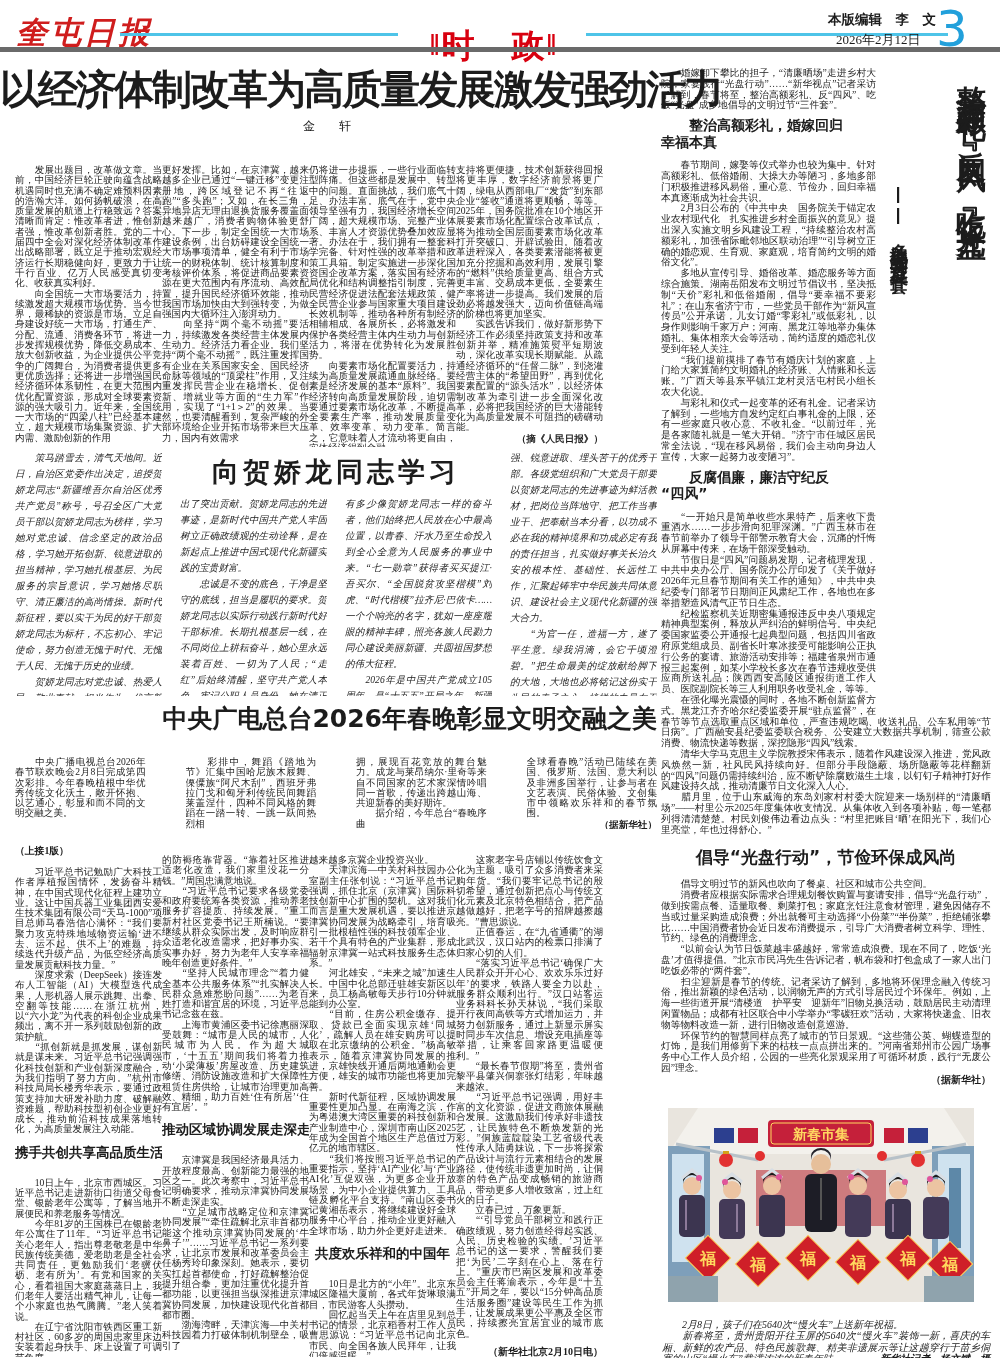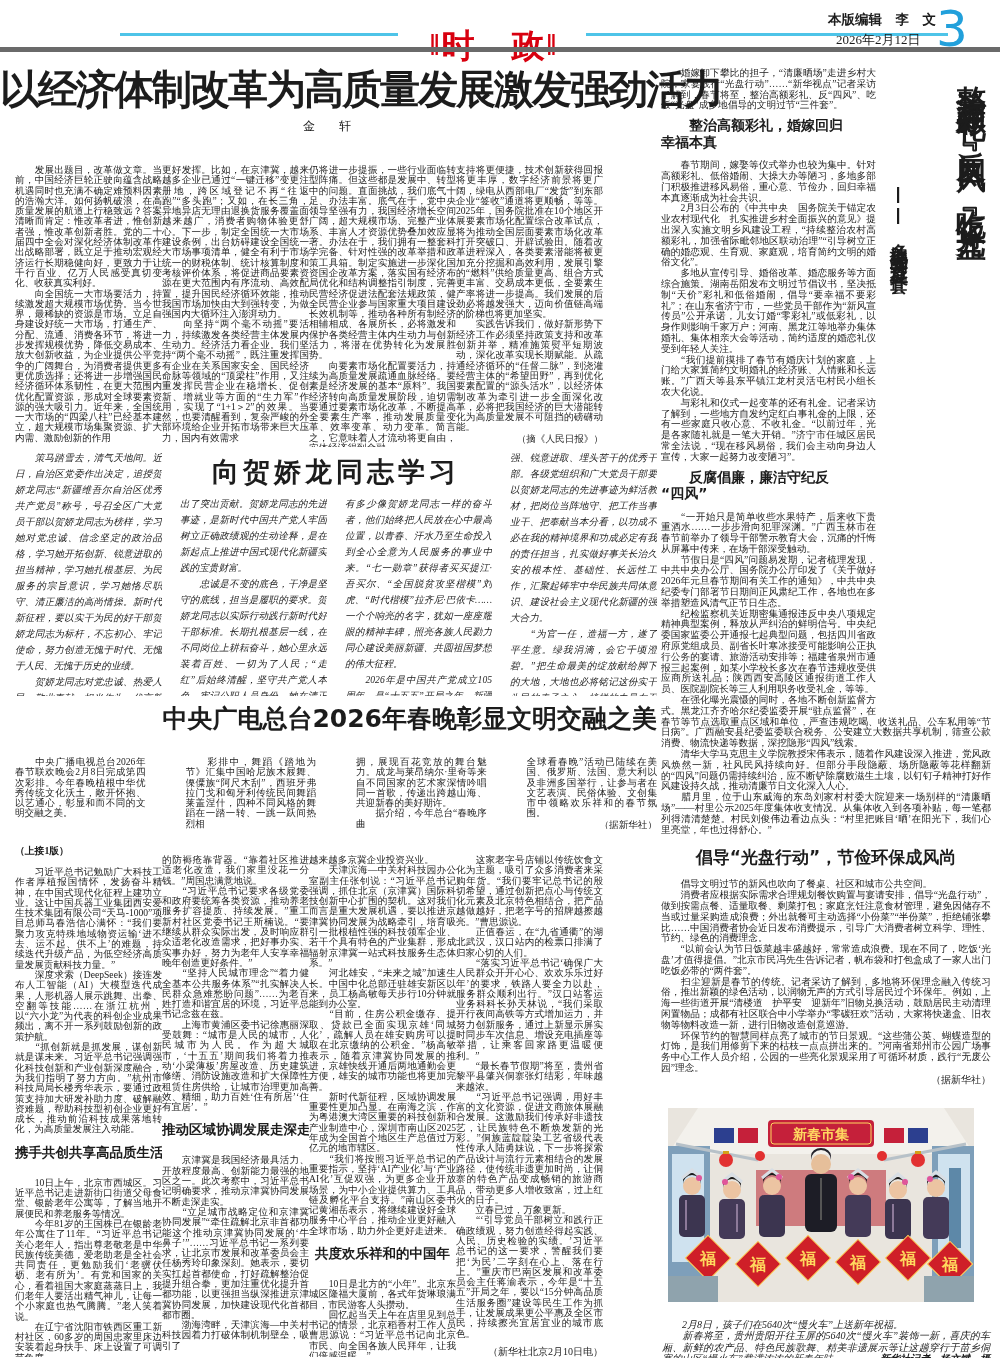--- a/index.html
+++ b/index.html
@@ -20,21 +20,21 @@
   #grayrule{left:0;top:47px;width:1000px;height:5px;background:#6a6a6a;}
 
   
   #a1-title{left:0;top:62px;width:660px;text-align:center;font-size:40px;font-weight:900;
             font-family:"DejaVu Sans",sans-serif;letter-spacing:-2px;white-space:nowrap;}
   #a1-byline{left:0;top:118px;width:660px;text-align:center;font-size:12px;letter-spacing:6px;}
   .colrow{display:flex;justify-content:flex-start;overflow:hidden;}
   .col{width:147px;overflow:hidden;}
   .bodytxt{font-size:9.6px;line-height:10.3px;text-align:justify;white-space:pre-line;margin-top:10px;}
   #a1-cols{left:15px;top:155px;width:642px;height:292px;}
-  .credit{display:block;text-align:right;font-weight:normal;font-size:9.6px;line-height:11px;}
+  .credit{display:block;text-align:right;font-weight:bold;font-size:9.6px;line-height:11px;}
 
   
   #a2{left:15px;top:450px;width:642px;height:246px;display:flex;justify-content:space-between;overflow:hidden;}
   #a2 .kai{font-style:italic;font-size:9.6px;line-height:16px;text-align:justify;white-space:pre-line;}
   #a2-mid{width:312px;display:flex;flex-direction:column;}
   #a2-title{height:46px;text-align:center;font-size:27px;font-weight:bold;letter-spacing:4px;
             font-family:"DejaVu Sans",sans-serif;white-space:nowrap;padding-top:4px;box-sizing:border-box;}
   #a2-midcols{flex:1;display:flex;justify-content:space-between;overflow:hidden;}
   #a2-midcols .col{width:147px;}
 
@@ -72,20 +72,21 @@
   #caption{left:662px;top:1308px;width:328px;font-style:italic;font-size:10px;line-height:11.2px;
            text-align:justify;white-space:pre-line;}
   #photo-credit{display:block;text-align:right;font-weight:bold;font-style:italic;font-size:10px;
                 margin-top:-11.2px;}
 </style>
 </head>
 <body>
 
 <div id="page">
 
+  <div class="abs" id="masthead">奎屯日报</div>
   <div class="abs cyanline" style="left:120px;width:278px;"></div>
   <div class="abs cyanline" style="left:586px;width:362px;"></div>
   <div class="abs" id="section-label"><span class="bar">‖</span><span>时　政</span><span class="bar">‖</span></div>
   <div class="abs" id="editor-line"><span>本版编辑</span>　<span>李　文</span></div>
   <div class="abs" id="date-line">2026年2月12日</div>
   <div class="abs" id="page-num">3</div>
   <div class="abs" id="grayrule"></div>
 
   <div class="abs" id="a1-title">以经济体制改革为高质量发展激发强劲活力</div>
   <div class="abs" id="a1-byline">金　轩</div>

